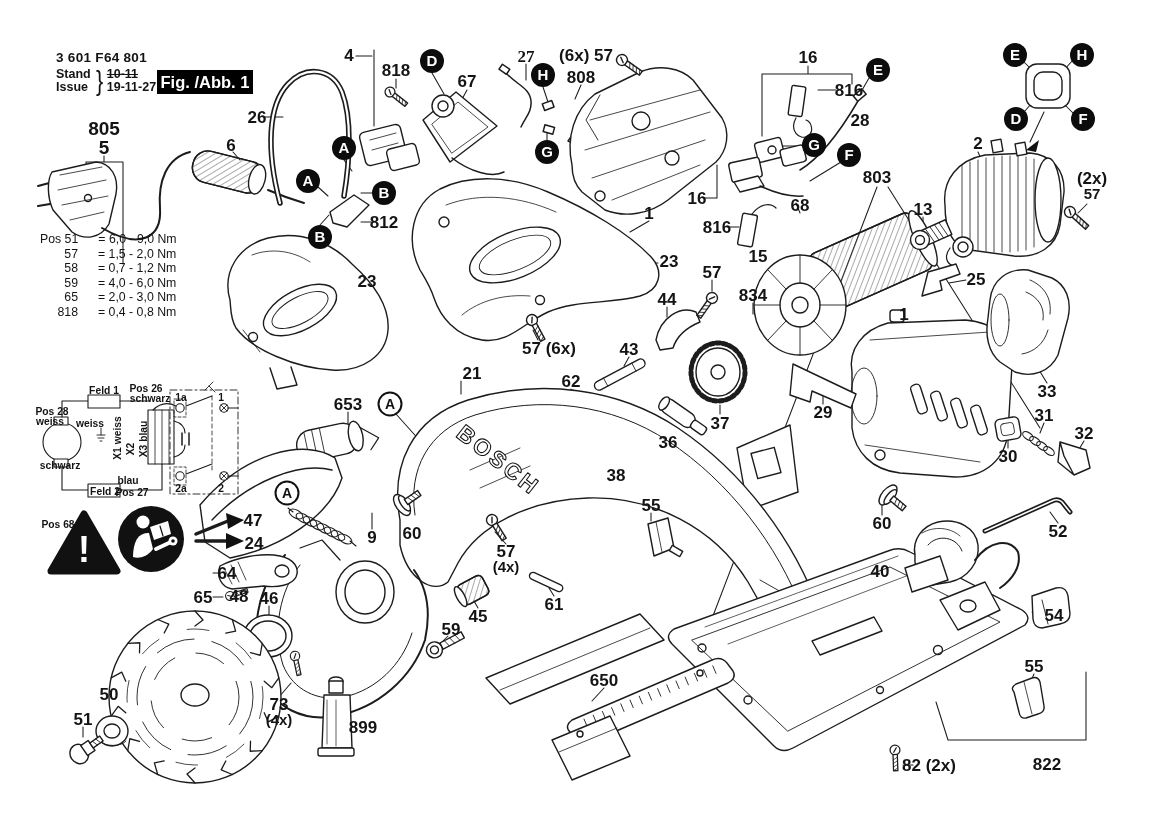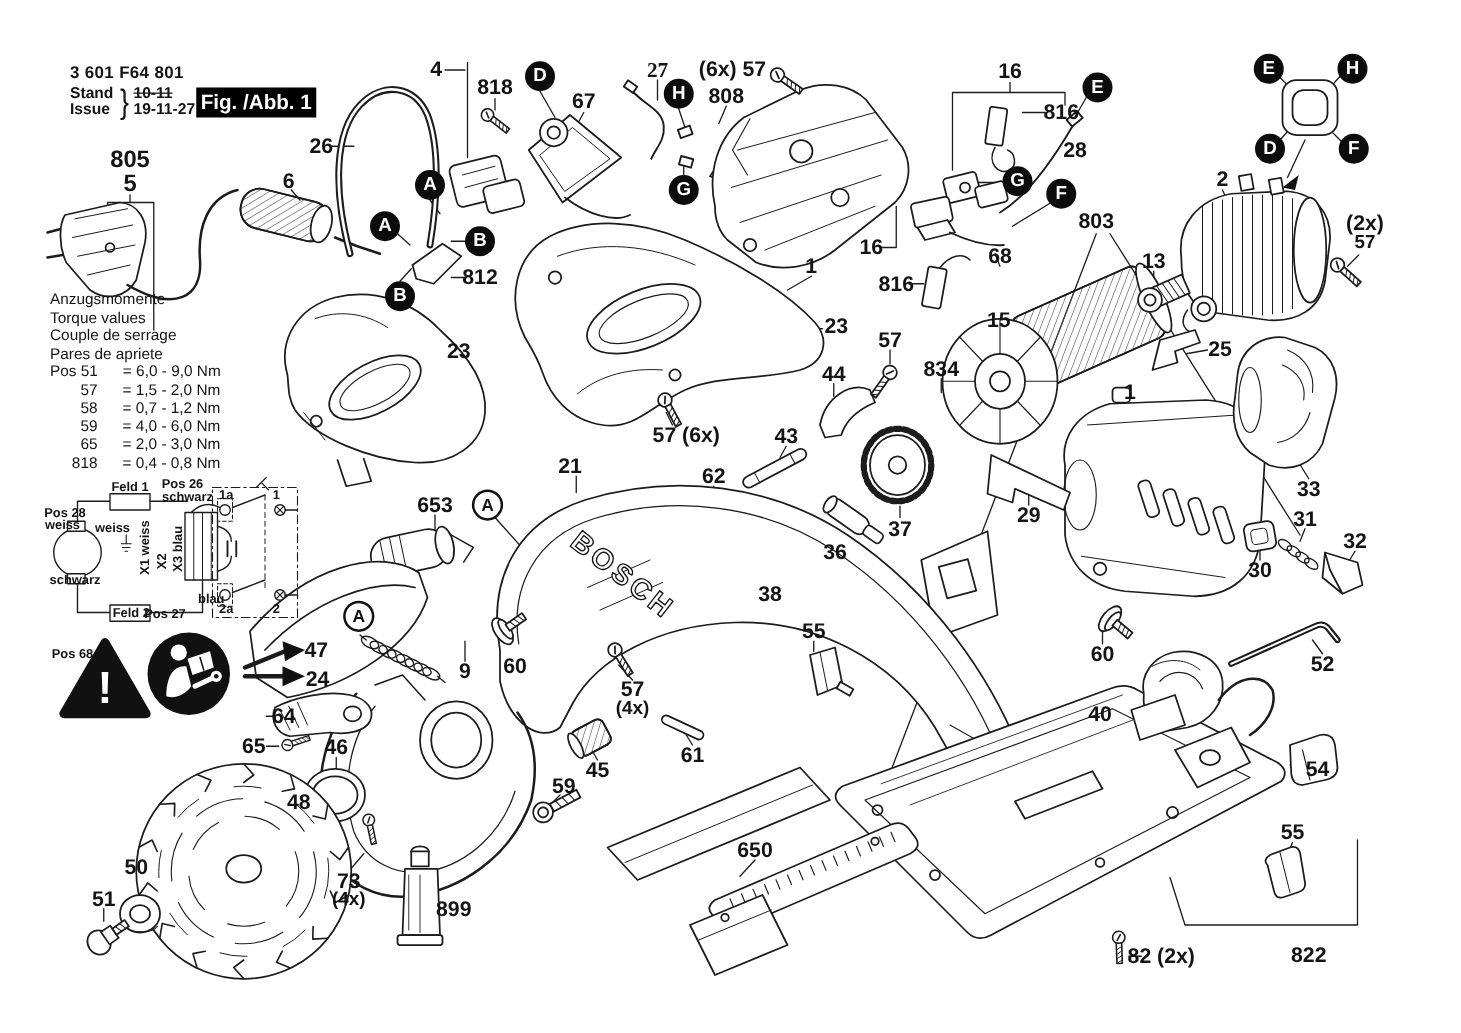--- a/index.html
+++ b/index.html
@@ -526,26 +526,20 @@
     </div>
     <div class="brace">}</div>
     <div class="col">
       <span class="strike">10-11</span>
       <span>19-11-27</span>
     </div>
   </div>
   <div id="fig-box">Fig. /Abb. 1</div>
 
   <div id="torque-block">
-    <div id="torque-titles">
-        <div>Anzugsmomente</div>
-        <div>Torque values</div>
-        <div>Couple de serrage</div>
-        <div>Pares de apriete</div>
-      </div>
     <div id="torque-rows">
         <div class="trow">
           <span class="tpos">Pos 51</span>
           <span>= 6,0 - 9,0 Nm</span>
         </div>
         <div class="trow">
           <span class="tpos">57</span>
           <span>= 1,5 - 2,0 Nm</span>
         </div>
         <div class="trow">
@@ -578,21 +572,21 @@
       <div class="wlabel" style="left: 50px; top: 421px;">weiss</div>
       <div class="wlabel" style="left: 90px; top: 423px;">weiss</div>
       <div class="wlabel vert" style="left: 117px; top: 438px;">X1 weiss</div>
       <div class="wlabel vert" style="left: 130px; top: 449px;">X2</div>
       <div class="wlabel vert" style="left: 143px; top: 439px;">X3 blau</div>
       <div class="wlabel" style="left: 60px; top: 465px;">schwarz</div>
       <div class="wlabel" style="left: 58px; top: 476px; margin-top: 48px;">Pos 68</div>
       <div class="wlabel" style="left: 181px; top: 488px;">2a</div>
       <div class="wlabel" style="left: 221px; top: 488px;">2</div>
       <div class="wlabel" style="left: 105px; top: 491px;">Feld 2</div>
-      <div class="wlabel" style="left: 128px; top: 480px; margin-left: 41px;">blau</div>
+      <div class="wlabel" style="left: 128px; top: 480px;">blau</div>
       <div class="wlabel" style="left: 132px; top: 492px;">Pos 27</div>
     </div>
   <div id="labels-layer">
       <div class="plabel" style="left: 349px; top: 55px;"><span>4</span></div>
       <div class="plabel" style="left: 396px; top: 70px;"><span>818</span></div>
       <div class="plabel" style="left: 467px; top: 81px;"><span>67</span></div>
       <div class="plabel" style="left: 526px; top: 56px; font-family: Liberation Serif, serif;"><span>27</span></div>
       <div class="plabel" style="left: 586px; top: 55px;"><span>(6x) 57</span></div>
       <div class="plabel" style="left: 581px; top: 77px;"><span>808</span></div>
       <div class="plabel" style="left: 808px; top: 57px;"><span>16</span></div>
@@ -608,47 +602,47 @@
       <div class="plabel" style="left: 384px; top: 222px;"><span>812</span></div>
       <div class="plabel" style="left: 367px; top: 281px;"><span>23</span></div>
       <div class="plabel" style="left: 649px; top: 213px;"><span>1</span></div>
       <div class="plabel" style="left: 697px; top: 198px;"><span>16</span></div>
       <div class="plabel" style="left: 717px; top: 227px;"><span>816</span></div>
       <div class="plabel" style="left: 800px; top: 205px;"><span>68</span></div>
       <div class="plabel" style="left: 923px; top: 209px;"><span>13</span></div>
       <div class="plabel" style="left: 669px; top: 261px;"><span>23</span></div>
       <div class="plabel" style="left: 712px; top: 272px;"><span>57</span></div>
       <div class="plabel" style="left: 667px; top: 299px;"><span>44</span></div>
-      <div class="plabel" style="left: 799px; top: 256px;"><span>15</span></div>
+      <div class="plabel" style="left: 758px; top: 256px;"><span>15</span></div>
       <div class="plabel" style="left: 753px; top: 295px;"><span>834</span></div>
       <div class="plabel" style="left: 976px; top: 279px;"><span>25</span></div>
       <div class="plabel" style="left: 904px; top: 314px;"><span>1</span></div>
       <div class="plabel" style="left: 629px; top: 349px;"><span>43</span></div>
       <div class="plabel" style="left: 571px; top: 381px;"><span>62</span></div>
       <div class="plabel" style="left: 549px; top: 348px;"><span>57 (6x)</span></div>
       <div class="plabel" style="left: 823px; top: 412px;"><span>29</span></div>
       <div class="plabel" style="left: 720px; top: 423px;"><span>37</span></div>
       <div class="plabel" style="left: 668px; top: 442px;"><span>36</span></div>
       <div class="plabel" style="left: 616px; top: 475px;"><span>38</span></div>
-      <div class="plabel" style="left: 456px; top: 373px; text-align: center;"><span>21</span></div>
+      <div class="plabel" style="left: 472px; top: 373px; text-align: center;"><span>21</span></div>
       <div class="plabel" style="left: 348px; top: 404px;"><span>653</span></div>
       <div class="plabel" style="left: 1047px; top: 391px;"><span>33</span></div>
       <div class="plabel" style="left: 1044px; top: 415px; text-align: right;"><span>31</span></div>
       <div class="plabel" style="left: 1084px; top: 433px;"><span>32</span></div>
       <div class="plabel" style="left: 1008px; top: 456px;"><span>30</span></div>
       <div class="plabel" style="left: 372px; top: 537px;"><span>9</span></div>
       <div class="plabel" style="left: 412px; top: 533px;"><span>60</span></div>
       <div class="plabel" style="left: 506px; top: 559px;"><span>57</span><span class="sub">(4x)</span></div>
       <div class="plabel" style="left: 554px; top: 604px;"><span>61</span></div>
       <div class="plabel" style="left: 253px; top: 520px;"><span>47</span></div>
       <div class="plabel" style="left: 254px; top: 543px;"><span>24</span></div>
       <div class="plabel" style="left: 203px; top: 573px; margin-left: 24px;"><span>64</span></div>
       <div class="plabel" style="left: 203px; top: 597px;"><span>65</span></div>
       <div class="plabel" style="left: 269px; top: 598px;"><span>46</span></div>
-      <div class="plabel" style="left: 239px; top: 642px; text-align: center;"><span>48</span></div>
+      <div class="plabel" style="left: 239px; top: 596px; text-align: center;"><span>48</span></div>
       <div class="plabel" style="left: 451px; top: 629px;"><span>59</span></div>
       <div class="plabel" style="left: 478px; top: 616px;"><span>45</span></div>
       <div class="plabel" style="left: 109px; top: 694px;"><span>50</span></div>
       <div class="plabel" style="left: 83px; top: 719px;"><span>51</span></div>
       <div class="plabel" style="left: 279px; top: 712px;"><span>73</span><span class="sub">(4x)</span></div>
       <div class="plabel" style="left: 363px; top: 727px;"><span>899</span></div>
       <div class="plabel" style="left: 604px; top: 680px;"><span>650</span></div>
       <div class="plabel" style="left: 651px; top: 505px;"><span>55</span></div>
       <div class="plabel" style="left: 882px; top: 523px;"><span>60</span></div>
       <div class="plabel" style="left: 880px; top: 571px;"><span>40</span></div>

